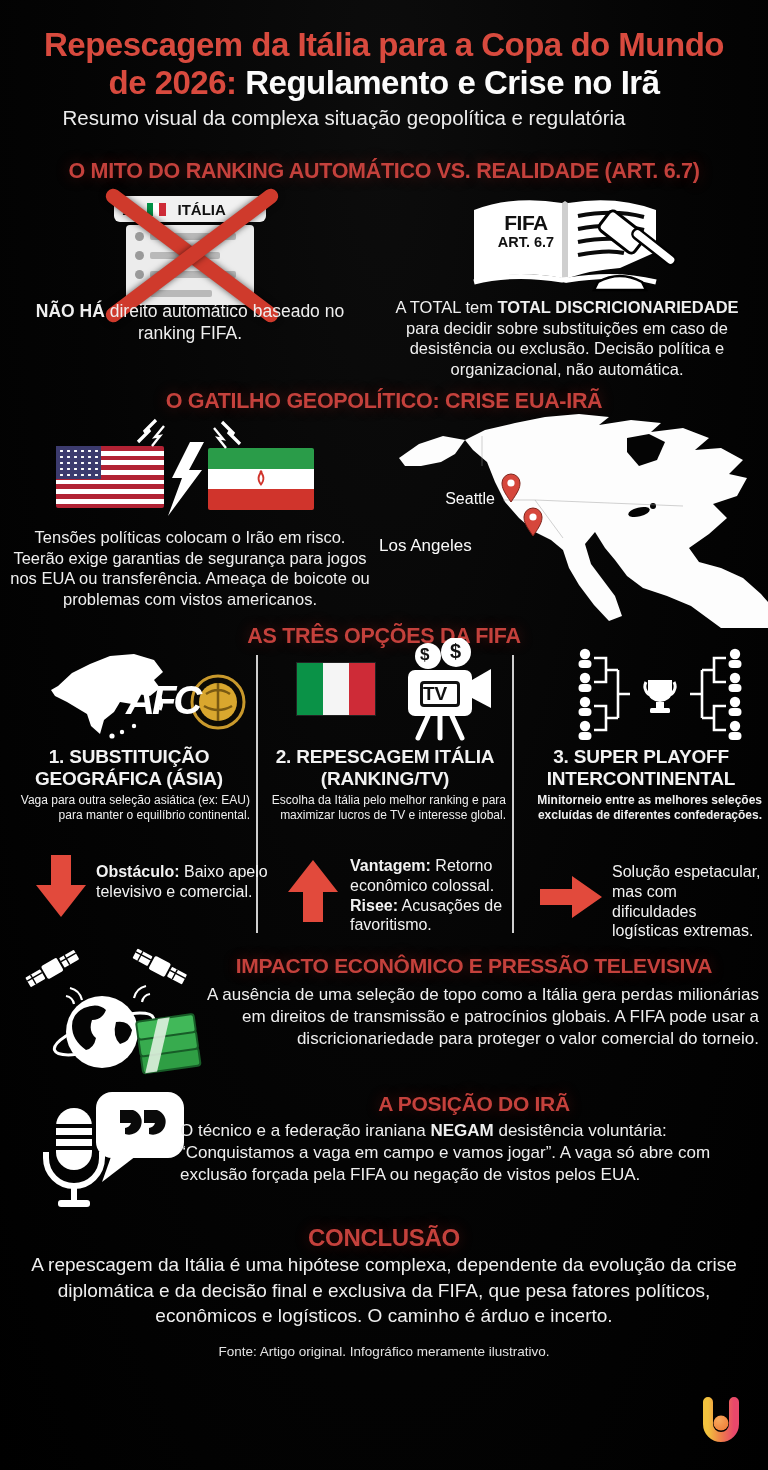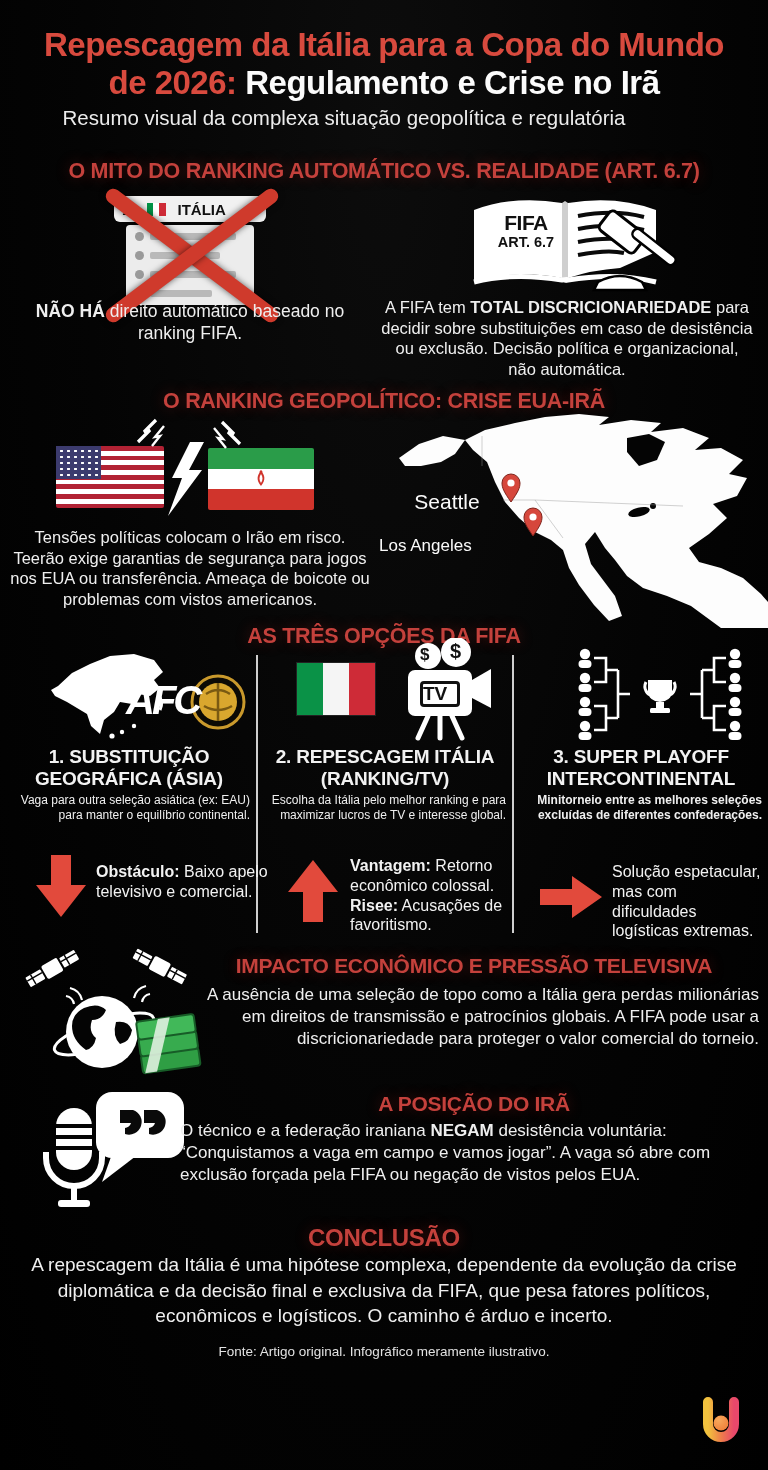--- a/index.html
+++ b/index.html
@@ -128,24 +128,24 @@
     <g data-name="gavel-icon">
       <rect x="148" y="30" width="44" height="24" rx="5" fill="#fff" stroke="#000" stroke-width="3" transform="rotate(38 170 42)"></rect>
       <rect x="176" y="52" width="52" height="10" rx="5" fill="#fff" stroke="#000" stroke-width="2.5" transform="rotate(38 202 57)"></rect>
       <path d="M146,92 q22,-12 44,0 l4,8 h-52 Z" fill="#fff" stroke="#000" stroke-width="2.5"></path>
     </g>
   </svg>
   <div class="overlay-label" style="left:490px;top:211px;width:72px;text-align:center;font-size:21px;letter-spacing:-0.5px;" data-name="book-fifa-label">FIFA</div>
   <div class="overlay-label" style="left:487px;top:234px;width:78px;text-align:center;font-size:14.5px;" data-name="book-article-label">ART. 6.7</div>
 
   <div class="abs p center" style="left:380px;top:297px;width:374px;font-size:16.5px;" data-name="myth-right-paragraph">
-    <span>A FIFA tem </span><b>TOTAL DISCRICIONARIEDADE</b><span> para decidir sobre substituições em caso de desistência ou exclusão. Decisão política e organizacional, não automática.</span>
-  </div>
-
-  <div class="abs sec-head" style="top:389px;" data-name="section-trigger-heading">O RANKING GEOPOLÍTICO: CRISE EUA-IRÃ</div>
+    <span>A TOTAL tem </span><b>TOTAL DISCRICIONARIEDADE</b><span> para decidir sobre substituições em caso de desistência ou exclusão. Decisão política e organizacional, não automática.</span>
+  </div>
+
+  <div class="abs sec-head" style="top:389px;" data-name="section-trigger-heading">O GATILHO GEOPOLÍTICO: CRISE EUA-IRÃ</div>
 
   <div class="abs" style="left:56px;top:418px;width:270px;height:108px;" data-name="usa-iran-clash-icon">
     <div class="us-flag" data-name="usa-flag-icon">
         <div class="us-canton"></div>
       </div>
     <div class="ir-flag" data-name="iran-flag-icon">
       <div class="g"></div>
       <div class="w">
         <svg width="20" height="18" style="position:absolute;left:43px;top:1px;" viewBox="0 0 20 18" data-name="iran-emblem-icon">
           <path d="M10,1 C6,5 5,10 10,16 C15,10 14,5 10,1 Z M10,4 C12,7 12,10 10,13 C8,10 8,7 10,4 Z" fill="#d0342c"></path>
@@ -183,21 +183,21 @@
       </g>
       <g data-name="seattle-pin-icon">
         <path d="M126,92 C119,82 117,78 117,73 a9,9 0 1 1 18,0 C135,78 133,82 126,92 Z" fill="#d6473c" stroke="#7e241c" stroke-width="1"></path>
         <circle cx="126" cy="73" r="3.6" fill="#fff"></circle>
       </g>
       <g data-name="los-angeles-pin-icon">
         <path d="M148,126 C141,116 139,112 139,107 a9,9 0 1 1 18,0 C157,112 155,116 148,126 Z" fill="#d6473c" stroke="#7e241c" stroke-width="1"></path>
         <circle cx="148" cy="107" r="3.6" fill="#fff"></circle>
       </g>
     </svg>
-    <div class="abs" style="left:14px;top:80px;width:96px;text-align:center;font-size:21px;color:#fafafa;" data-name="seattle-label">Seattle</div>
+    <div class="abs" style="left:14px;top:80px;width:96px;text-align:right;font-size:16px;color:#fafafa;" data-name="seattle-label">Seattle</div>
     <div class="abs" style="left:-6px;top:126px;width:138px;text-align:left;font-size:17px;color:#fafafa;" data-name="los-angeles-label">Los Angeles</div>
   </div>
 
   <div class="abs sec-head" style="top:624px;" data-name="section-options-heading">AS TRÊS OPÇÕES DA FIFA</div>
 
   <div class="abs divider" style="left:256px;top:655px;height:278px;" data-name="column-divider"></div>
   <div class="abs divider" style="left:512px;top:655px;height:278px;" data-name="column-divider"></div>
 
   <svg class="abs" style="left:42px;top:646px;" width="130" height="102" viewBox="0 0 130 102" data-name="asia-map-icon">
     <path fill="#fff" d="M16,40 L30,27 L48,18 L68,10 L92,8 L112,14 L121,26 L112,34 L118,42 L108,50 L96,48 L90,58 L78,56 L72,66 L62,74 L58,88 L49,80 L45,68 L35,62 L25,56 L13,50 L9,44 Z"></path>

